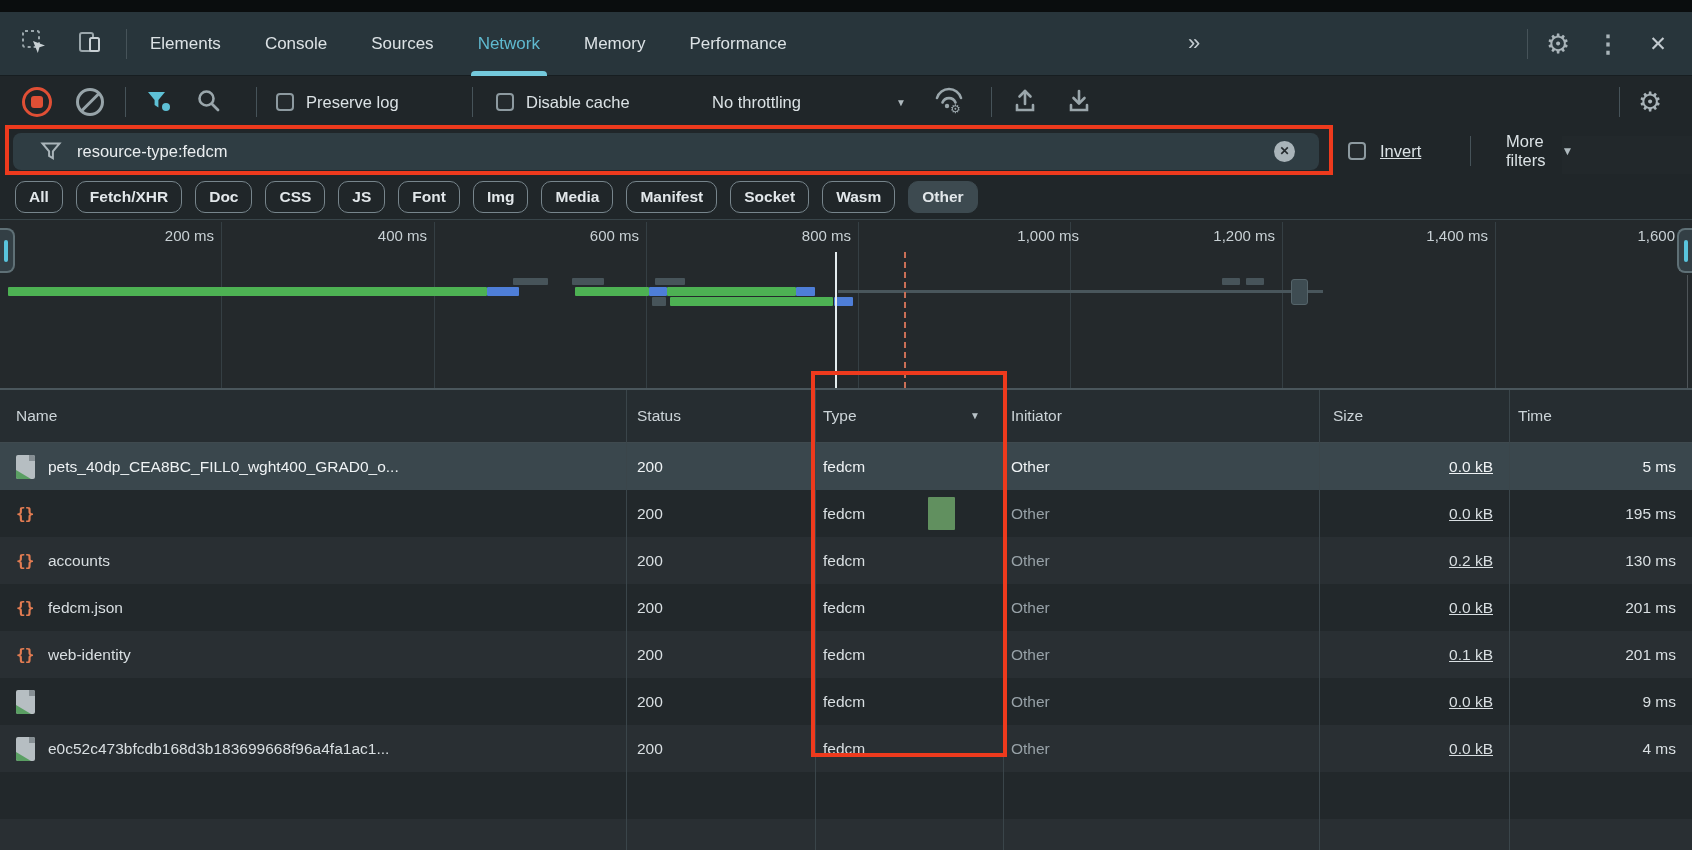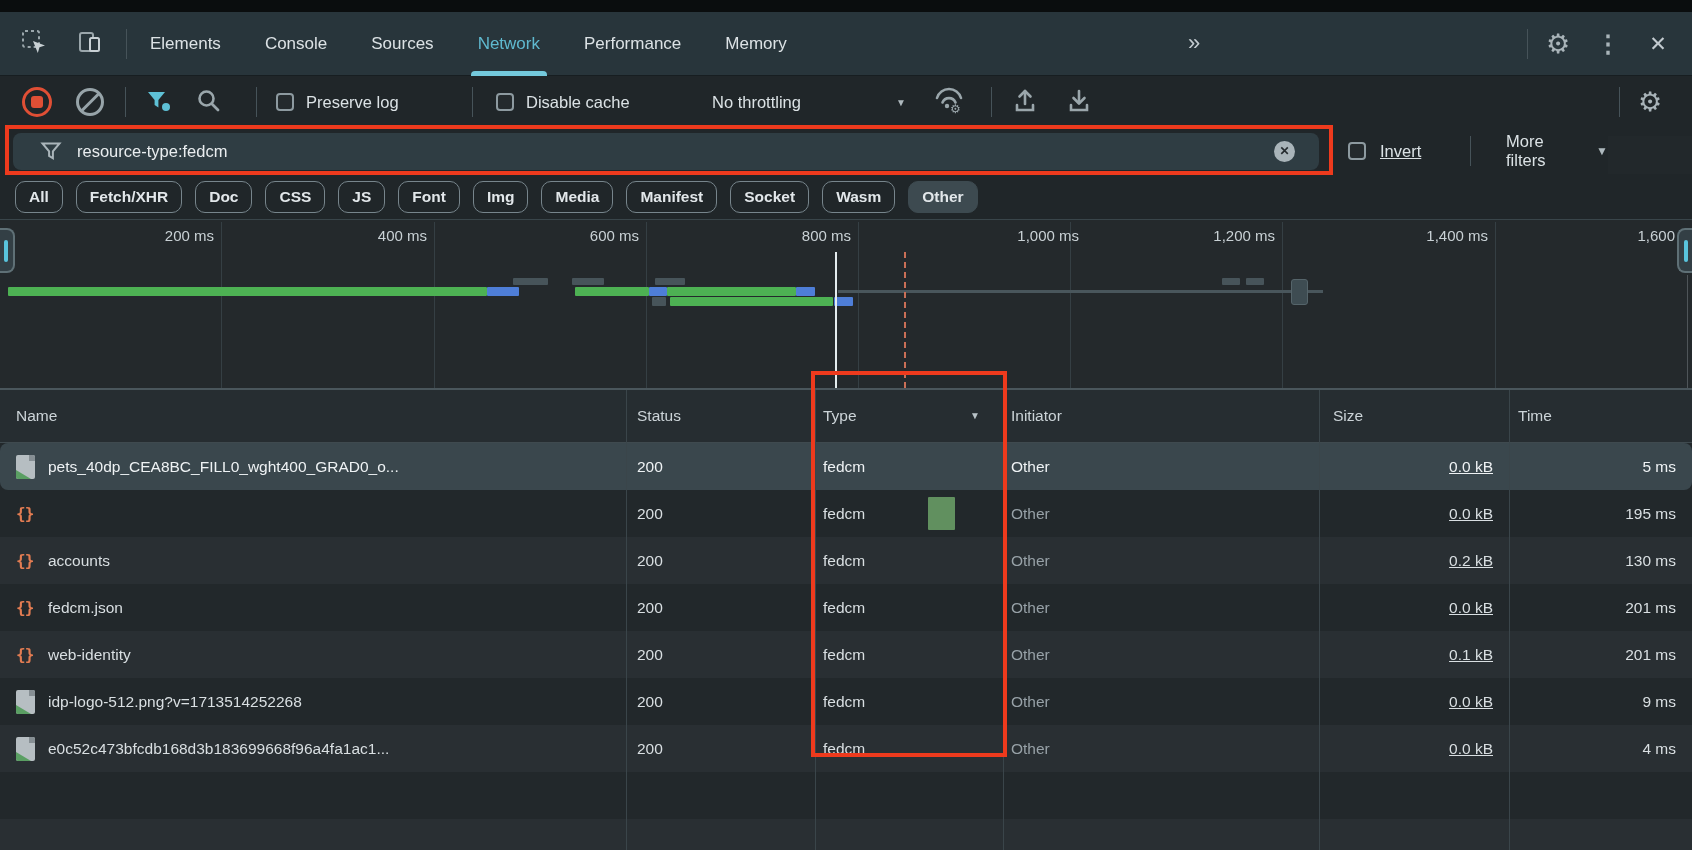--- a/index.html
+++ b/index.html
@@ -28,21 +28,21 @@
   #nettoolbar .item{position:absolute;top:0;height:52px;display:flex;align-items:center;}
   .rec{width:24px;height:24px;border:3px solid #e04f35;border-radius:50%;position:relative;}
   .rec::after{content:"";position:absolute;left:50%;top:50%;width:12px;height:12px;margin:-6px 0 0 -6px;background:#e04f35;border-radius:3px;}
   .block{width:22px;height:22px;border:3px solid #97a4a9;border-radius:50%;position:relative;}
   .block::after{content:"";position:absolute;left:50%;top:-1px;width:3px;height:24px;margin-left:-1.5px;background:#97a4a9;transform:rotate(45deg);}
   .cb{width:18px;height:18px;border:2px solid #8d9aa0;border-radius:4px;background:rgba(255,255,255,0.02);box-sizing:border-box;}
   .tlabel{font-size:16.5px;color:#dbe2e5;margin-left:12px;}
   .caret{font-size:10px;color:#aeb9be;}
 
   
-  #filterrow{left:0;top:128px;width:1562px;height:46px;background:#202629;padding-left:46px;}
+  #filterrow{left:0;top:128px;width:1562px;height:46px;background:#202629;}
   #filterinput{position:absolute;left:13px;top:5px;width:1306px;height:37px;background:#2f3d43;border-radius:8px;}
   #filterquery{position:absolute;left:64px;top:0;line-height:37px;font-size:16.5px;color:#e9edef;}
   #filterfunnel{position:absolute;left:27px;top:8px;}
   #clearbtn{position:absolute;right:24px;top:8px;width:21px;height:21px;border-radius:50%;background:#a9b4b9;color:#252b2e;
             font-size:12px;font-weight:bold;text-align:center;line-height:21px;}
   #invertwrap{position:absolute;left:1348px;top:0;height:46px;display:flex;align-items:center;text-decoration:underline;}
   #invertwrap .tlabel{margin-left:14px;}
   #fr-div{position:absolute;left:1470px;top:8px;height:30px;}
   #morefilters{position:absolute;left:1506px;top:0;height:46px;display:flex;align-items:center;gap:16px;font-size:16.5px;color:#dbe2e5;}
 
@@ -133,22 +133,22 @@
           </svg>
         </span>
       </div>
       <div class="vdiv" style="height:30px"></div>
     </div>
     <div id="tabstrip">
         <div class="tab">Elements</div>
         <div class="tab">Console</div>
         <div class="tab">Sources</div>
         <div class="tab active">Network</div>
+        <div class="tab">Memory</div>
         <div class="tab">Performance</div>
-        <div class="tab">Memory</div>
       </div>
     <div id="tab-overflow" class="abs">»</div>
     <div class="righticons">
       <div class="vdiv" style="height:30px"></div>
       <div class="ibtn">
         <span class="glyph" style="font-size:27px">⚙</span>
       </div>
       <div class="ibtn">
         <span class="glyph" style="font-size:24px;font-weight:bold">⋮</span>
       </div>
@@ -334,21 +334,21 @@
   <div id="tableheader" class="abs">
     <span class="hcell" style="left:16px">Name</span>
     <span class="hcell" style="left:637px">Status</span>
     <span class="hcell" style="left:823px">Type</span>
     <span id="sortcaret">▼</span>
     <span class="hcell" style="left:1011px">Initiator</span>
     <span class="hcell" style="left:1333px">Size</span>
     <span class="hcell" style="left:1518px">Time</span>
   </div>
   <div id="tablebody" class="abs">
-      <div class="row hl" style="top: 0px; border-radius: 8px;">
+      <div class="row hl" style="top: 0px;">
         <div class="ficon image"></div>
         <div class="cell c-name">pets_40dp_CEA8BC_FILL0_wght400_GRAD0_o...</div>
         <div class="cell c-status">200</div>
         <div class="cell c-type">fedcm</div>
         <div class="cell c-init">Other</div>
         <div class="cell c-size">0.0 kB</div>
         <div class="cell c-time">5 ms</div>
       </div>
       <div class="row dark" style="top: 47px;">
         <div class="ficon json">{}</div>
@@ -381,21 +381,20 @@
         <div class="ficon json">{}</div>
         <div class="cell c-name">web-identity</div>
         <div class="cell c-status">200</div>
         <div class="cell c-type">fedcm</div>
         <div class="cell c-init">Other</div>
         <div class="cell c-size">0.1 kB</div>
         <div class="cell c-time">201 ms</div>
       </div>
       <div class="row dark" style="top: 235px;">
         <div class="ficon image"></div>
-        <div class="cell c-name">idp-logo-512.png?v=1713514252268</div>
         <div class="cell c-status">200</div>
         <div class="cell c-type">fedcm</div>
         <div class="cell c-init">Other</div>
         <div class="cell c-size">0.0 kB</div>
         <div class="cell c-time">9 ms</div>
       </div>
       <div class="row light" style="top: 282px;">
         <div class="ficon image"></div>
         <div class="cell c-name">e0c52c473bfcdb168d3b183699668f96a4fa1ac1...</div>
         <div class="cell c-status">200</div>

